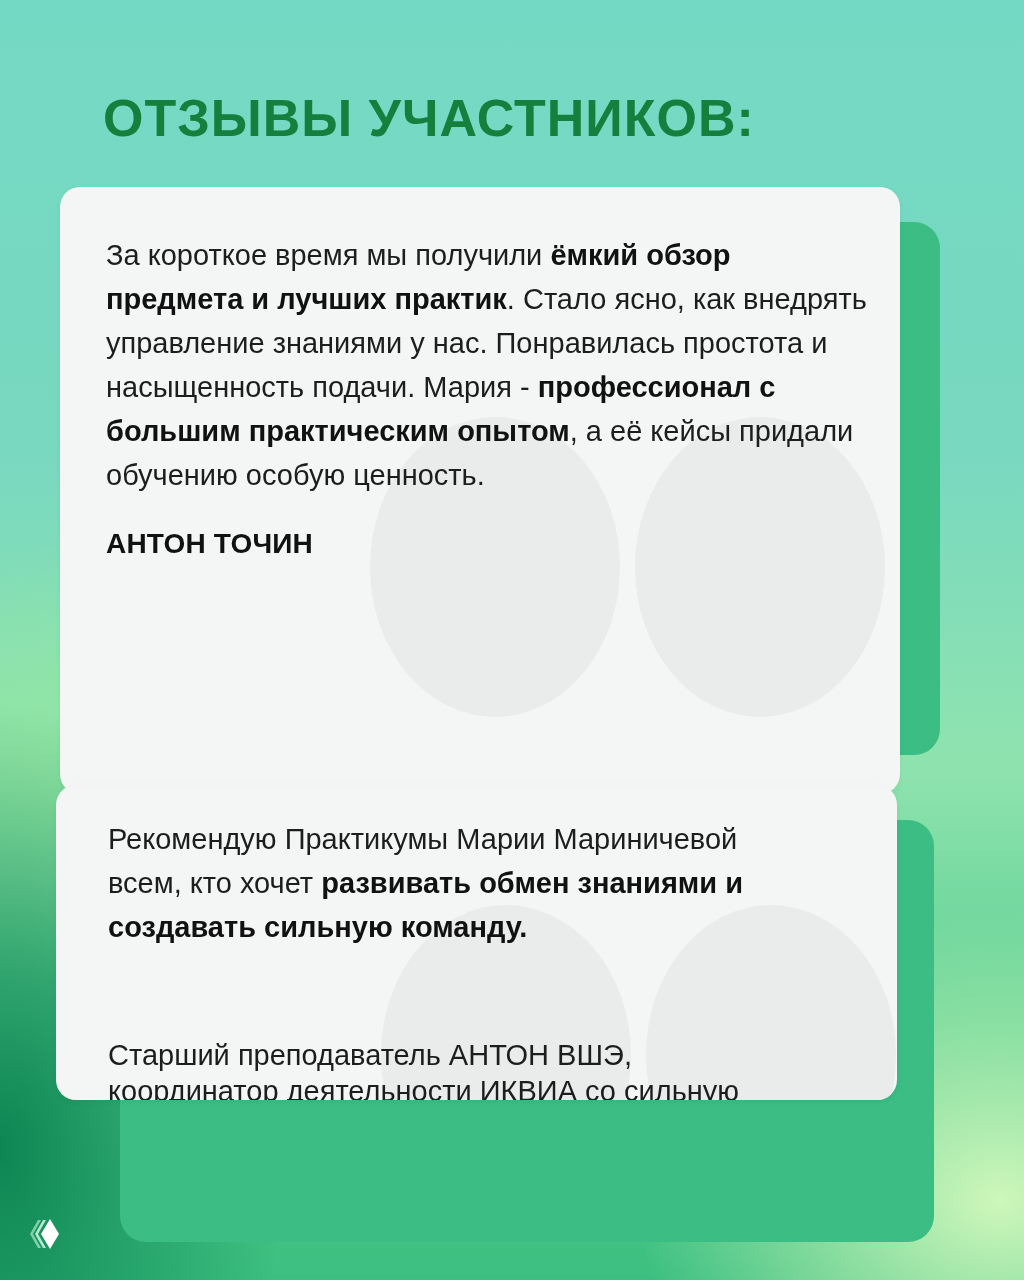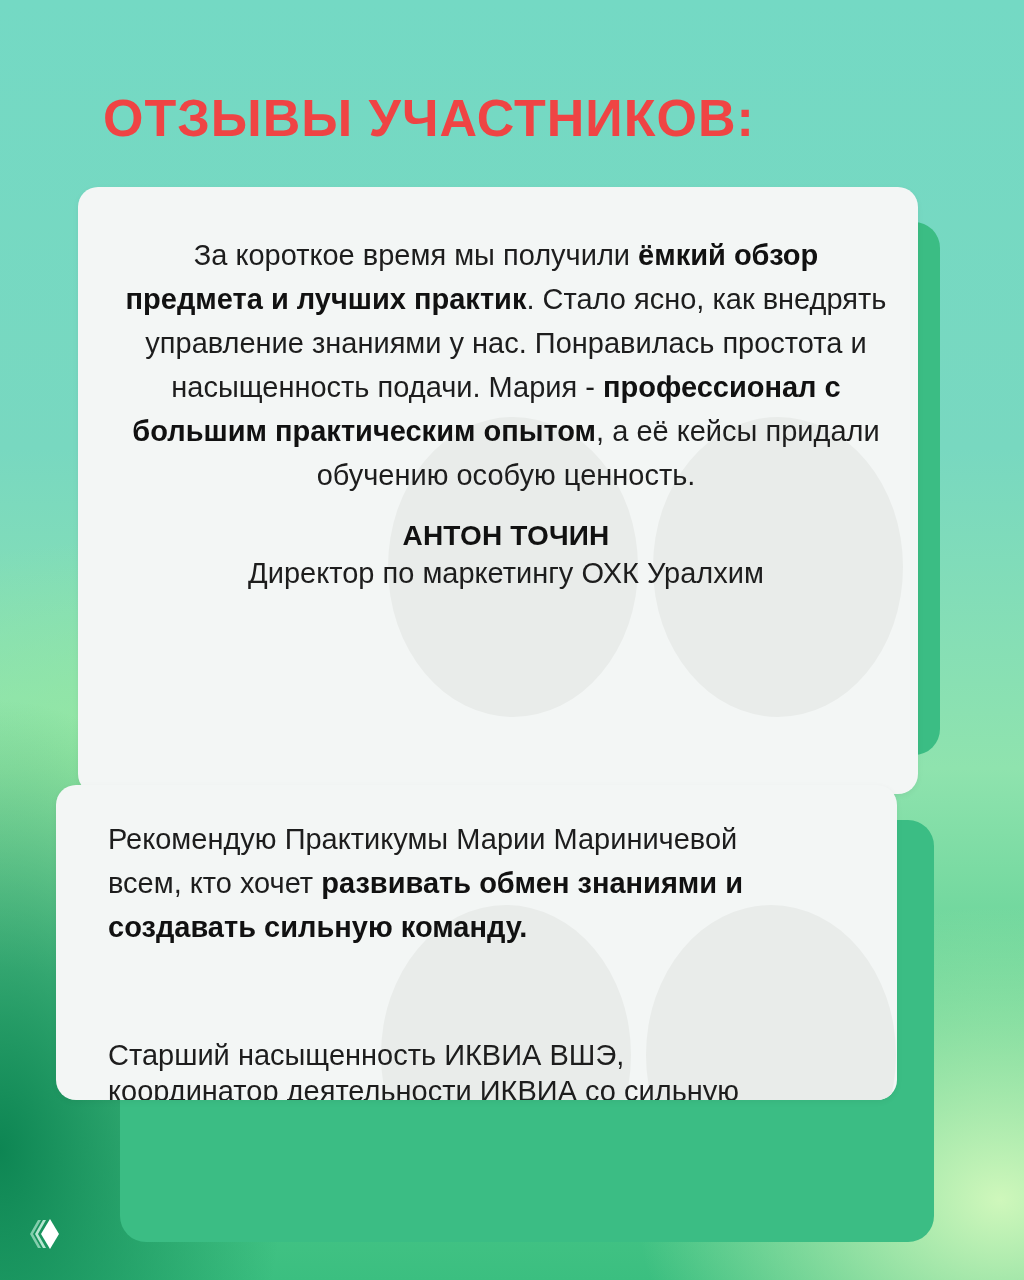--- a/index.html
+++ b/index.html
@@ -8,21 +8,21 @@
     font-family: "Liberation Sans", "DejaVu Sans", sans-serif;
     background:
       radial-gradient(ellipse 520px 420px at 1000px 1200px, rgba(214,250,190,0.95), rgba(214,250,190,0) 70%),
       radial-gradient(ellipse 380px 600px at 0px 1150px, rgba(10,130,80,0.95), rgba(10,130,80,0) 75%),
       radial-gradient(ellipse 700px 300px at 200px 760px, rgba(150,232,160,0.9), rgba(150,232,160,0) 75%),
       linear-gradient(180deg, #74d9c4 0%, #78d8c0 35%, #8fe3ae 60%, #5ccf92 80%, #3bbf80 100%);
   }
   .title {
     position:absolute; left:103px; top:88px;
     font-size:52px; font-weight:700; letter-spacing:1px;
-    color:#ef4444; margin:0; line-height:60px;
+    color:#15803d; margin:0; line-height:60px;
   }
   .backing {
     position:absolute; background:#3bbd84; border-radius:26px;
   }
   .card {
     position:absolute; background:#f3f6f5; border-radius:20px; overflow:hidden;
     box-shadow: 0 2px 6px rgba(0,0,0,0.05);
   }
   .quote-mark {
     position:absolute; pointer-events:none;
@@ -39,51 +39,50 @@
   }
   .role { font-size:29px; margin:0; line-height:36px; color:#1d1d1d; }
   .logo { position:absolute; left:28px; top:1214px; width:40px; height:40px; }
 </style>
 </head>
 <body>
 
 <h1 class="title">ОТЗЫВЫ УЧАСТНИКОВ:</h1>
 
 <div class="backing" style="left:126px; top:222px; width:814px; height:533px;"></div>
-<div class="card" style="left:78px; top:187px; width:840px; height:607px;text-align:center;">
+<div class="card" style="left:60px; top:187px; width:840px; height:607px;">
   <svg class="quote-mark" style="left:310px; top:230px;" width="540" height="300" viewBox="0 0 540 300">
     <g fill="#e9ecea">
       <ellipse cx="125" cy="150" rx="125" ry="150"></ellipse>
       <ellipse cx="390" cy="150" rx="125" ry="150"></ellipse>
     </g>
   </svg>
   <div class="card-body" style="top:46px;">
     <p class="quote-text">
       <span>За короткое время мы получили </span><b>ёмкий обзор предмета и лучших практик</b><span>. Стало ясно, как внедрять управление знаниями у нас. Понравилась простота и насыщенность подачи. Мария - </span><b>профессионал с большим практическим опытом</b><span>, а её кейсы придали обучению особую ценность.</span>
     </p>
-    <p class="author" style="margin-top:20px;">АНТОН ТОЧИН</p>
-    <p class="role">Директор по маркетингу ОХК Уралхим</p>
+    <p class="author" style="margin-top:28px;">АНТОН ТОЧИН</p>
   </div>
 </div>
 
 <div class="backing" style="left:120px; top:820px; width:814px; height:422px;"></div>
 <div class="card" style="left:56px; top:785px; width:841px; height:315px;">
   <svg class="quote-mark" style="left:325px; top:120px;" width="540" height="300" viewBox="0 0 540 300">
     <g fill="#e9ecea">
       <ellipse cx="125" cy="150" rx="125" ry="150"></ellipse>
       <ellipse cx="390" cy="150" rx="125" ry="150"></ellipse>
     </g>
   </svg>
   <div class="card-body" style="top:32px; left:52px; right:150px;">
     <p class="quote-text">
       <span>Рекомендую Практикумы Марии Мариничевой всем, кто хочет </span><b>развивать обмен знаниями и создавать сильную команду.</b>
     </p>
   </div>
   <div class="card-body" style="top:246px; left:52px; right:10px;">
-    <p class="role" style="margin-top:6px;">Старший насыщенность ИКВИА ВШЭ,</p>
+    <p class="role" style="margin-top:6px;">Старший преподаватель АНТОН ВШЭ,</p>
     <p class="role">координатор деятельности ИКВИА со сильную</p>
   </div>
 </div>
 
 <svg class="logo" viewBox="0 0 40 40">
   <path d="M10 6 L2 20 L10 34 L13 34 L5 20 L13 6 Z" fill="#9fdcc0" opacity="0.8"></path>
   <path d="M15 6 L7 20 L15 34 L18 34 L10 20 L18 6 Z" fill="#c8eedd" opacity="0.9"></path>
   <path d="M22 5 L13 20 L22 35 L31 20 Z" fill="#ffffff"></path>
 </svg>
 

